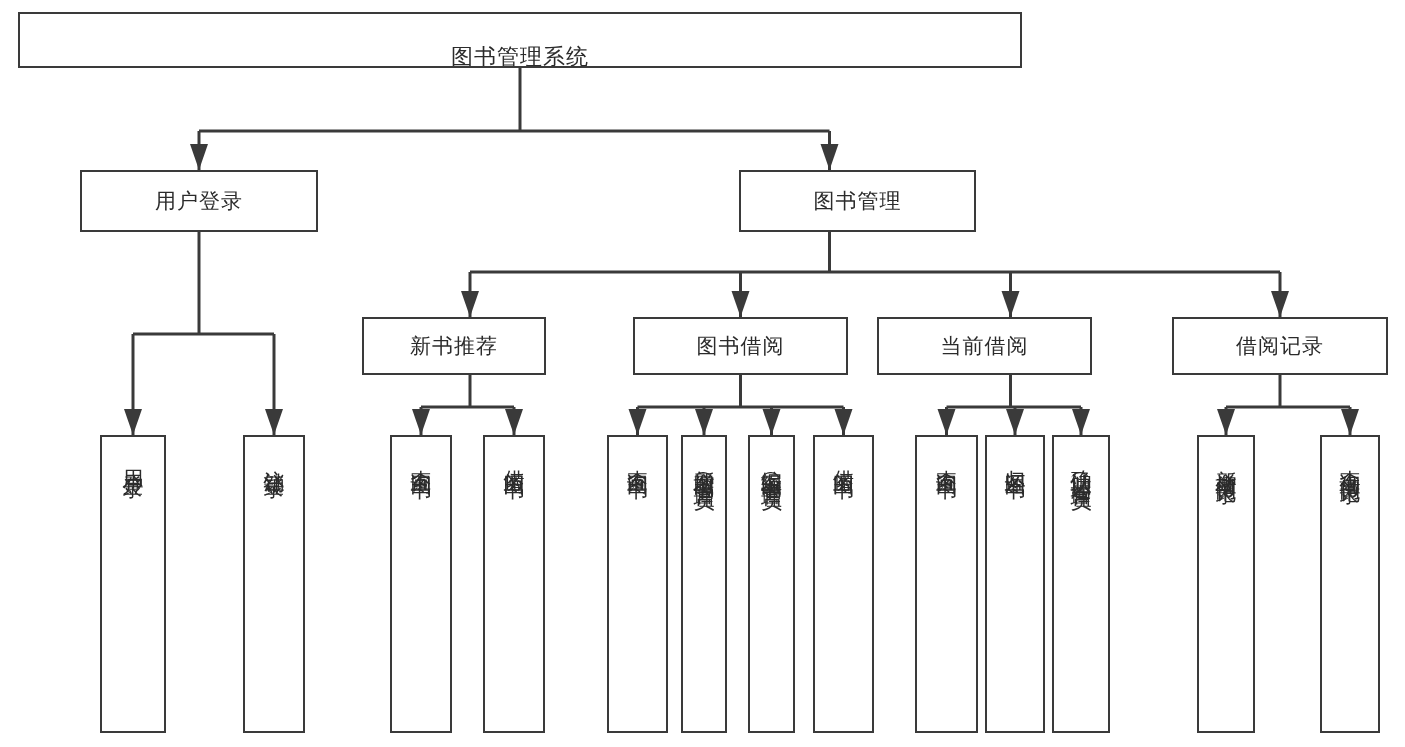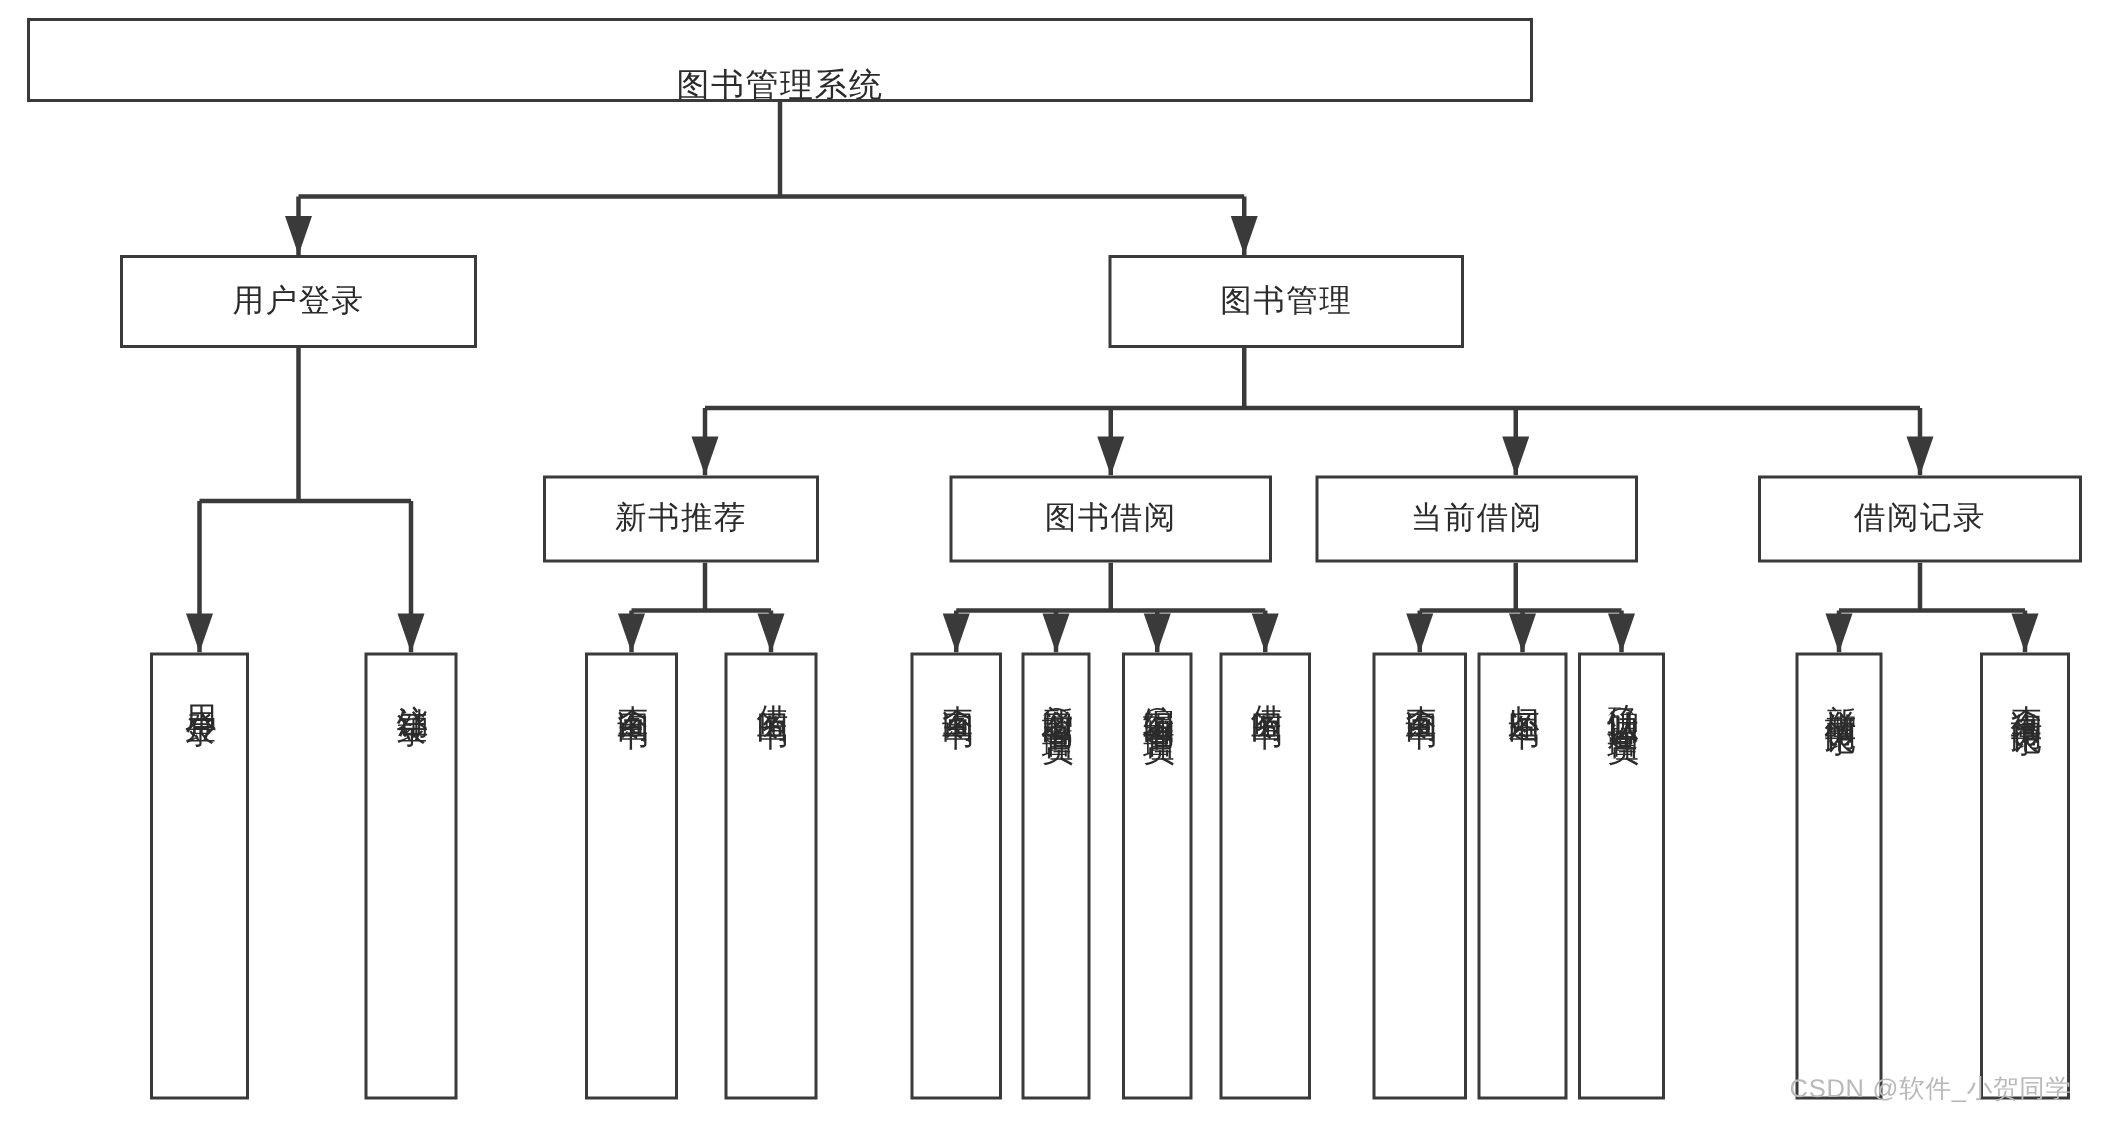--- a/index.html
+++ b/index.html
@@ -176,14 +176,13 @@
       <div class="node vertical" style="left: 1052px; top: 435px; width: 58px; height: 298px;">
         <span class="label">确认归还（管理员）</span>
       </div>
       <div class="node vertical" style="left: 1197px; top: 435px; width: 58px; height: 298px;">
         <span class="label">新增借阅记录</span>
       </div>
       <div class="node vertical" style="left: 1320px; top: 435px; width: 60px; height: 298px;">
         <span class="label">查询借阅记录</span>
       </div>
     </div>
-  <div class="watermark" style="left: 1193px; top: 714px;">CSDN @软件_小贺同学</div>
 </div>
 
 </body></html>

